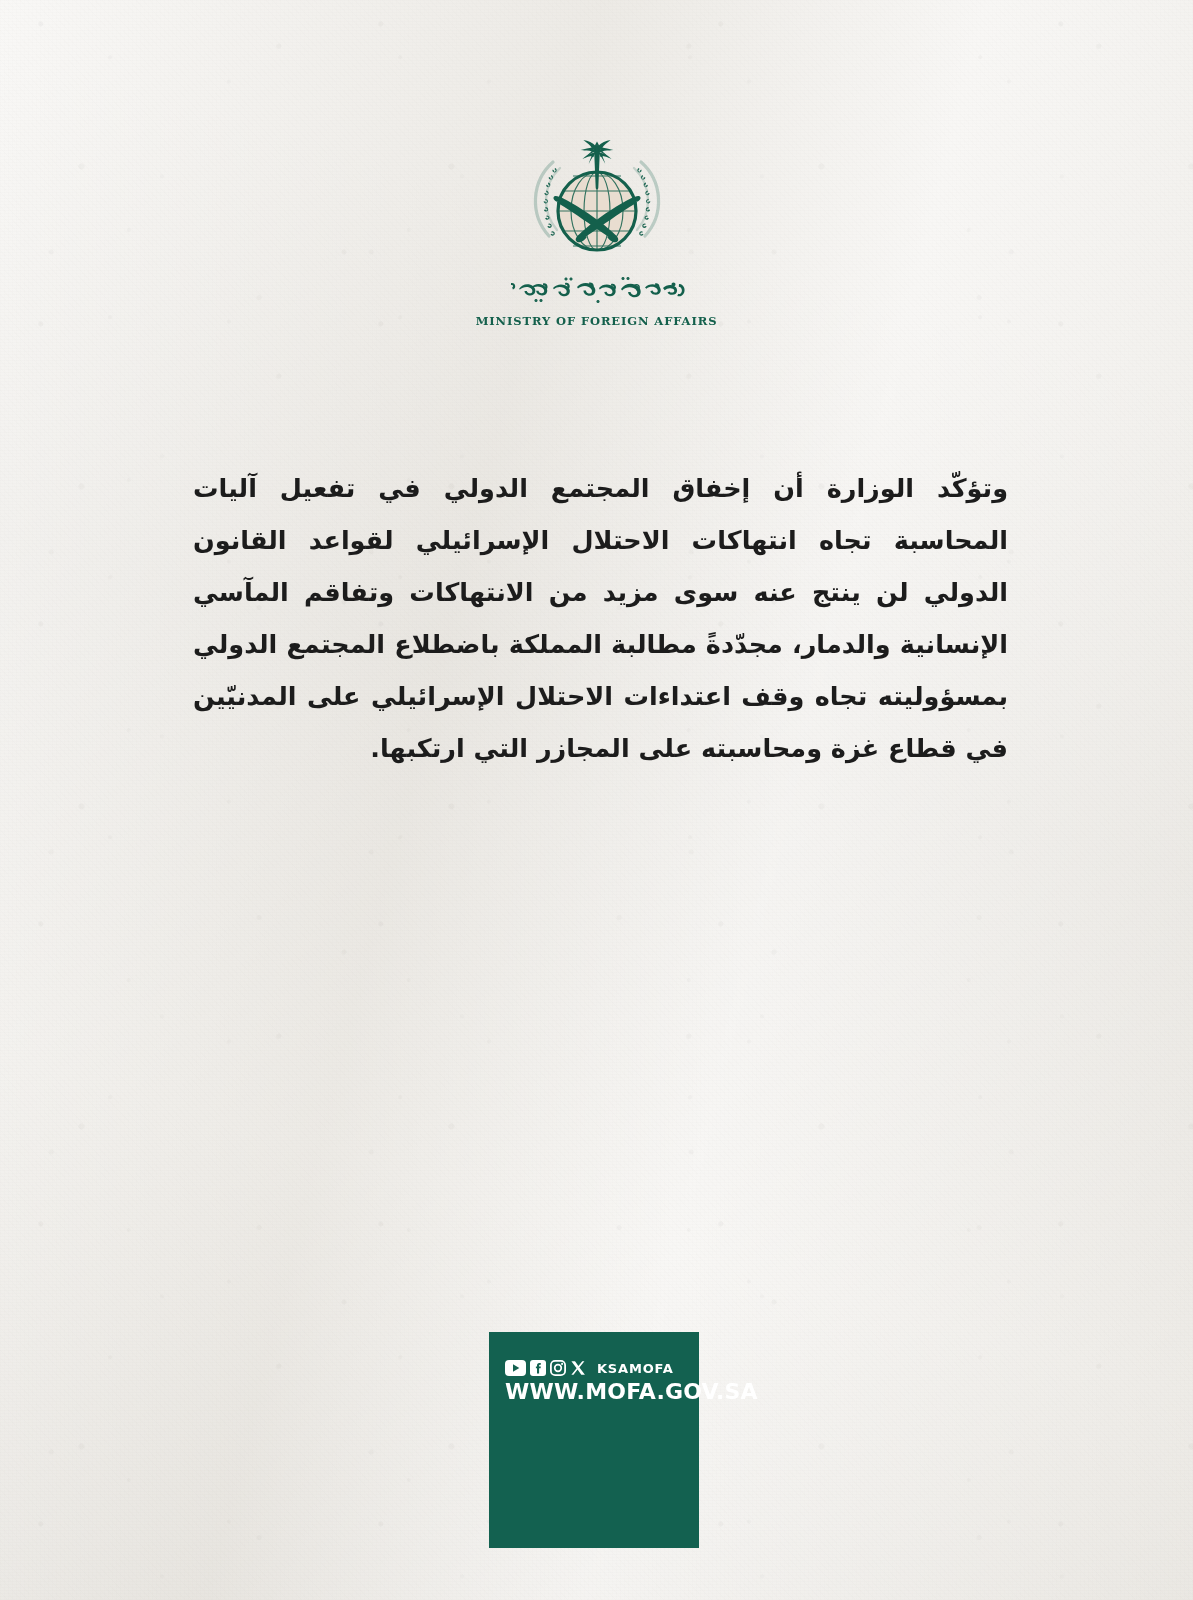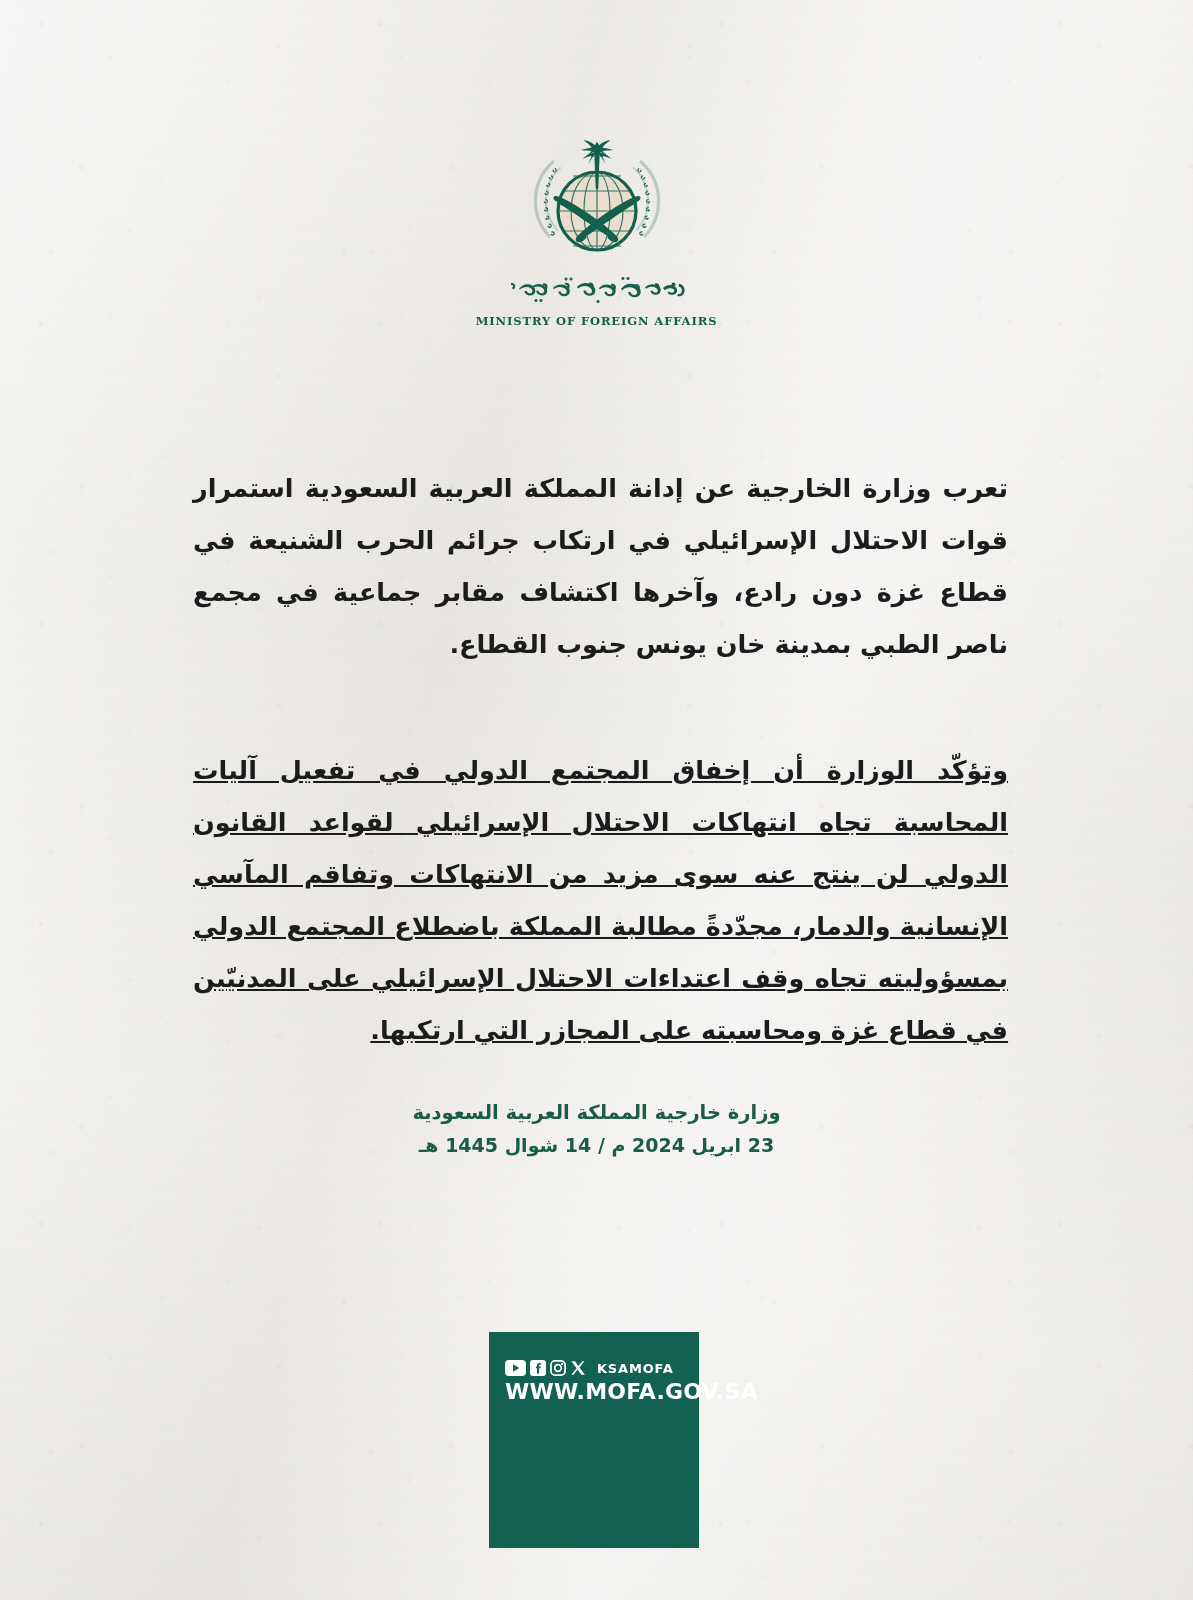--- a/index.html
+++ b/index.html
@@ -277,28 +277,23 @@
           <path d="M38 29 c.9 0 1.6.7 1.6 1.5 s-.7 1.5-1.6 1.5 -1.6-.7-1.6-1.5 .7-1.5 1.6-1.5z"></path>
           <path d="M95 30 c.9 0 1.6.7 1.6 1.5 s-.7 1.5-1.6 1.5 -1.6-.7-1.6-1.5 .7-1.5 1.6-1.5z"></path>
         </g>
       </g>
     </svg>
 
     <div class="emblem-wordmark-en">MINISTRY OF FOREIGN AFFAIRS</div>
   </div>
 
   <div class="statement">
-    <p class="para">تعرب وزارة الخارجية عن إدانة المملكة العربية السعودية استمرار قوات الاحتلال الإسرائيلي في ارتكاب جرائم الحرب الشنيعة في قطاع غزة دون رادع، وآخرها اكتشاف مقابر جماعية في مجمع ناصر الطبي بمدينة خان يونس جنوب القطاع.</p>
     <p class="para">وتؤكّد الوزارة أن إخفاق المجتمع الدولي في تفعيل آليات المحاسبة تجاه انتهاكات الاحتلال الإسرائيلي لقواعد القانون الدولي لن ينتج عنه سوى مزيد من الانتهاكات وتفاقم المآسي الإنسانية والدمار، مجدّدةً مطالبة المملكة باضطلاع المجتمع الدولي بمسؤوليته تجاه وقف اعتداءات الاحتلال الإسرائيلي على المدنيّين في قطاع غزة ومحاسبته على المجازر التي ارتكبها.</p>
   </div>
 
-  <div class="signature">
-    <div class="signature-org">وزارة خارجية المملكة العربية السعودية</div>
-    <div class="signature-date">23 ابريل 2024 م / 14 شوال 1445 هـ</div>
-  </div>
 
   <div class="footer-panel">
     <div class="footer-inner">
       <div class="footer-social-row">
 
         <svg class="soc" width="21" height="16" viewBox="0 0 21 16">
           <rect x="0" y="0" width="21" height="16" rx="4" fill="#ffffff"></rect>
           <path d="M8 4.3 L14.3 8 L8 11.7 Z" fill="#136150"></path>
         </svg>
 

